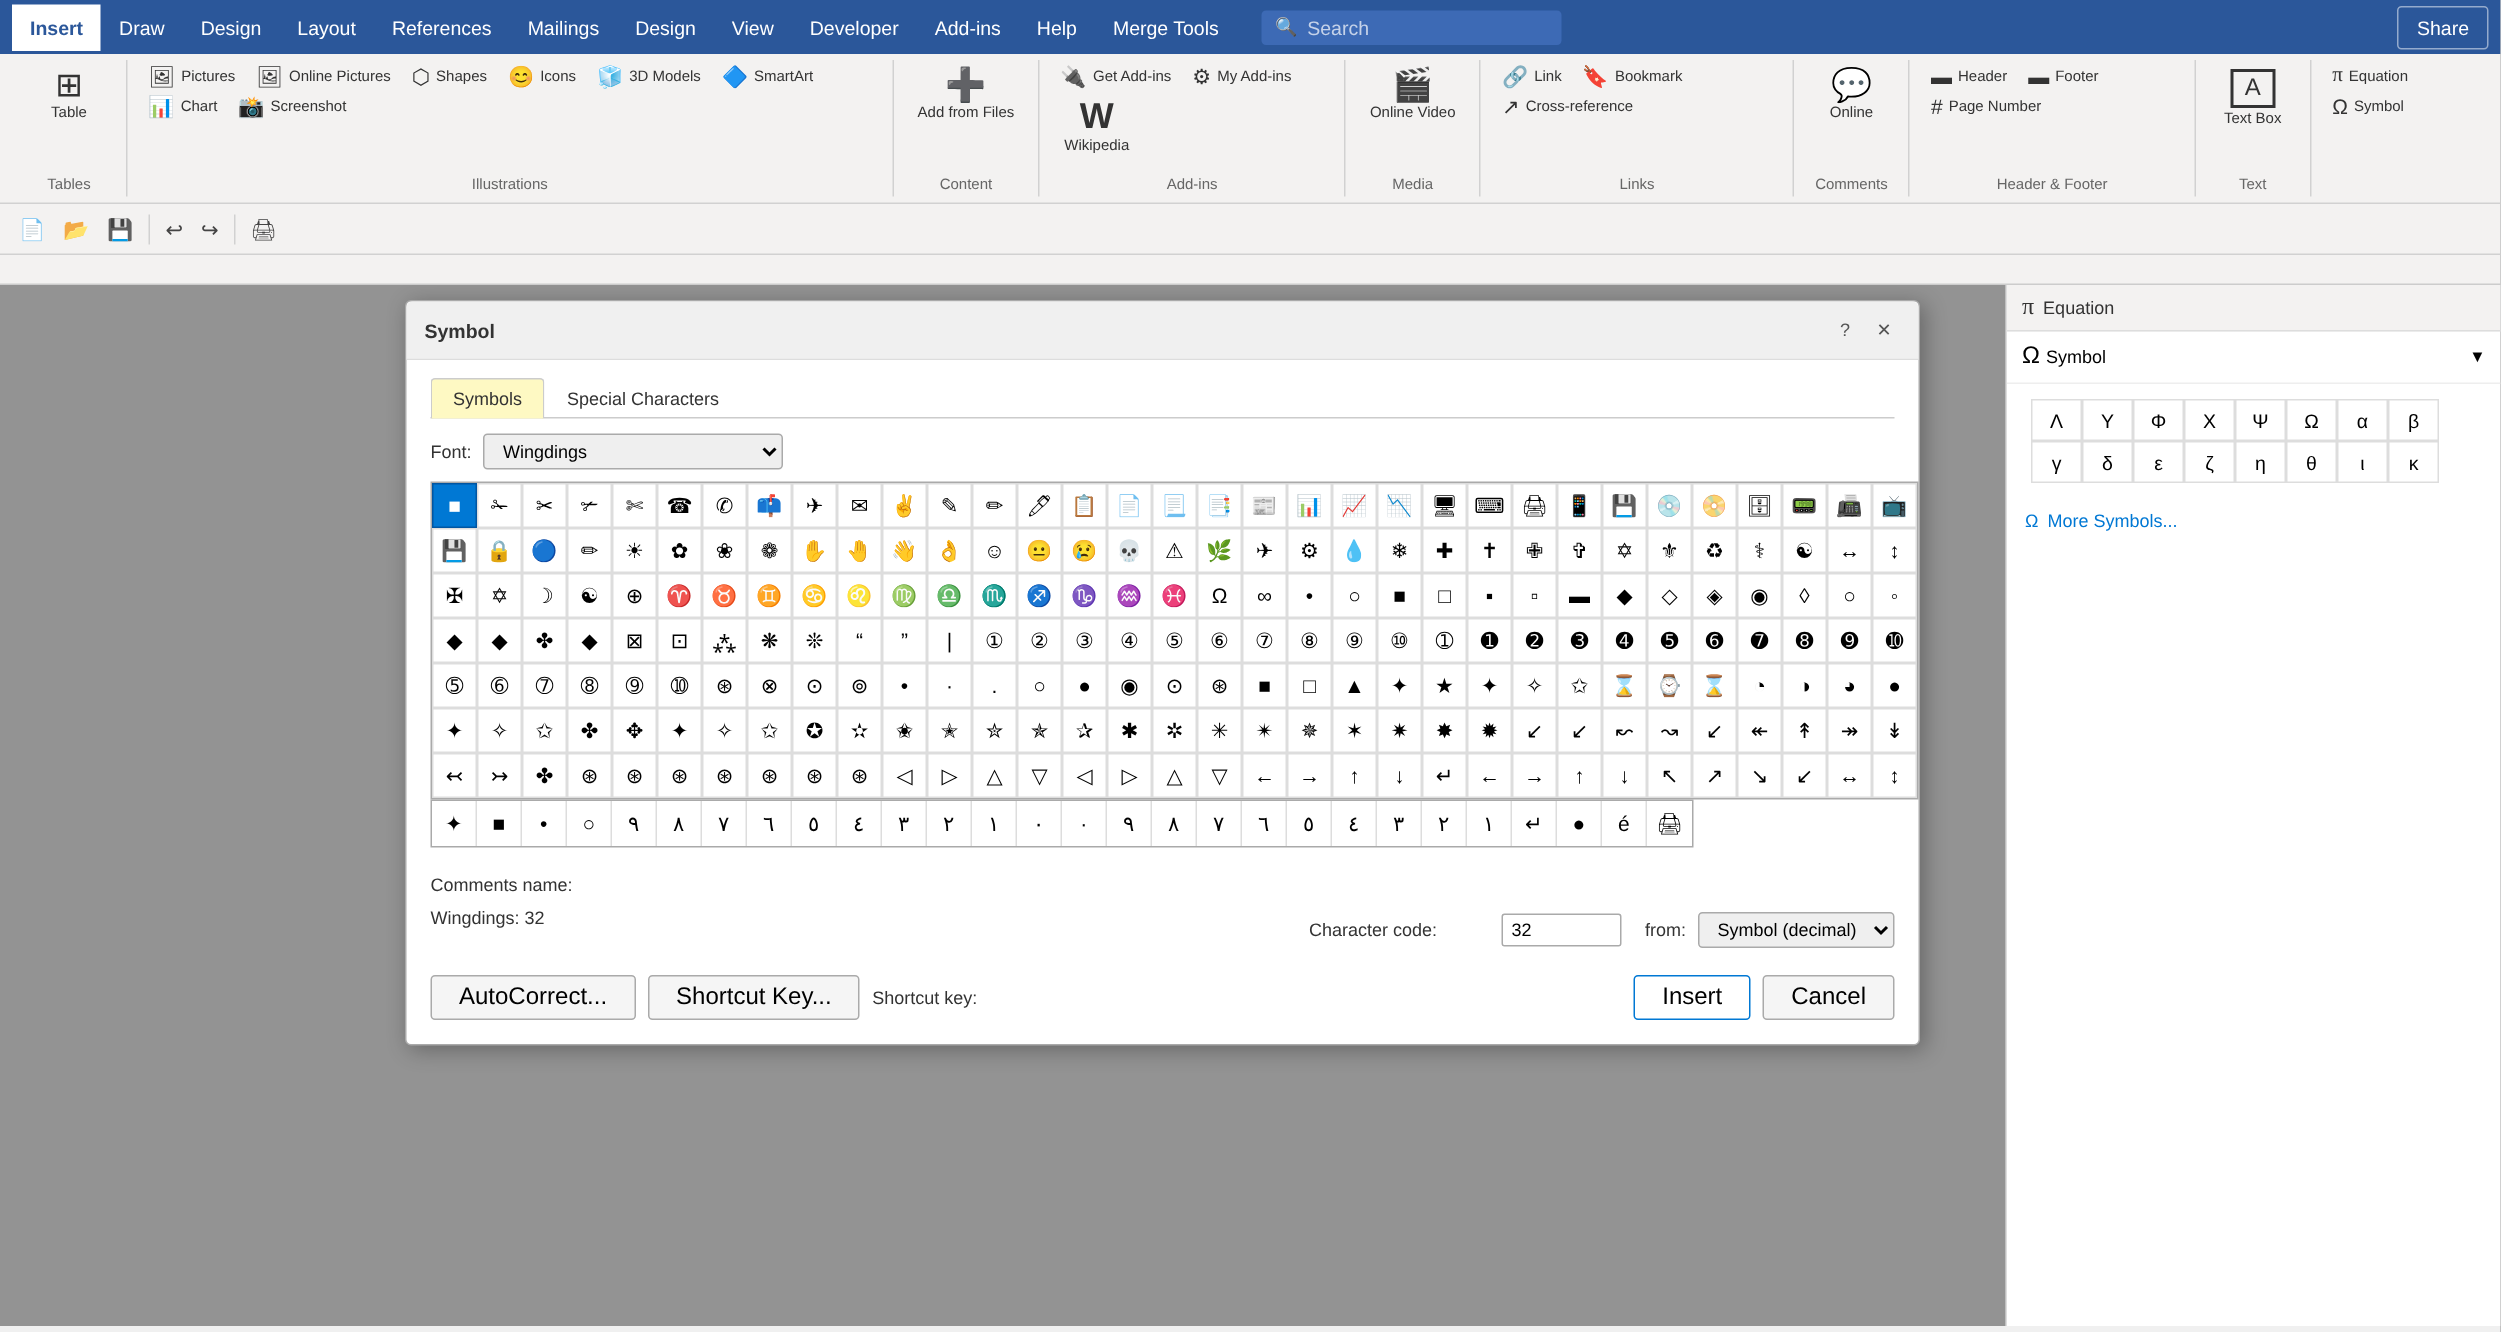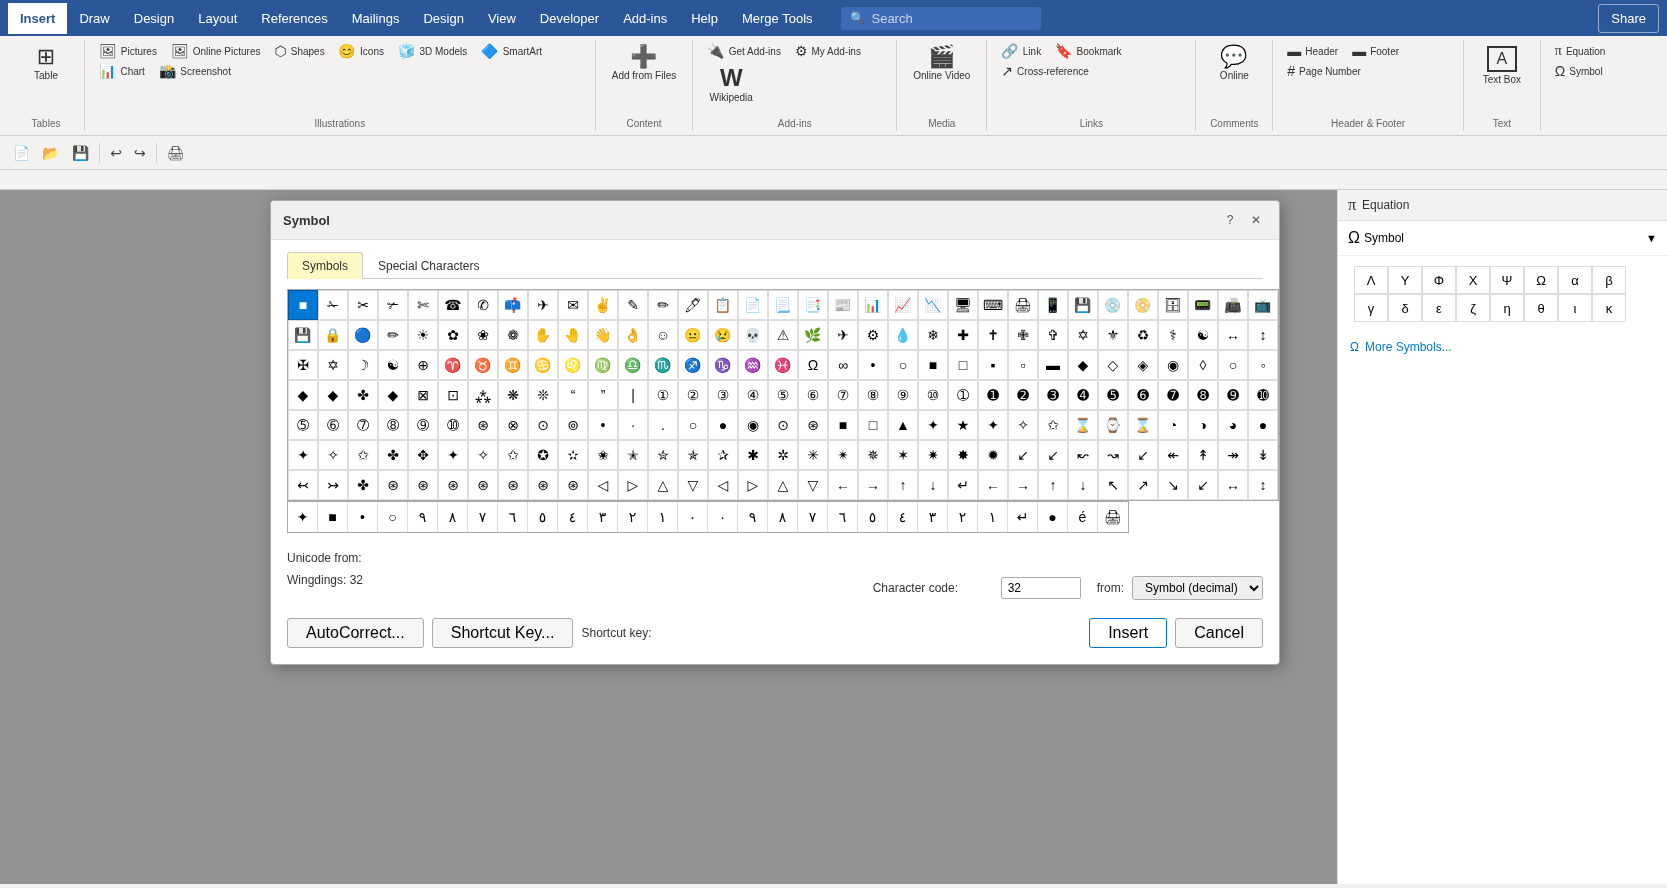--- a/index.html
+++ b/index.html
@@ -309,20 +309,26 @@
           </div>
         </div>
 
         <div class="dialog-body">
 
           <div class="tab-row">
             <div class="tab active">Symbols</div>
             <div class="tab">Special Characters</div>
           </div>
 
+          <div class="font-row">
+            <span class="font-label">Font:</span>
+            <select class="font-select">
+              <option>Wingdings</option>
+            </select>
+          </div>
 
           <div class="symbol-grid" id="symbol-grid">
           <div class="symbol-cell selected">■</div>
               <div class="symbol-cell">✁</div>
               <div class="symbol-cell">✂</div>
               <div class="symbol-cell">✃</div>
               <div class="symbol-cell">✄</div>
               <div class="symbol-cell">☎</div>
               <div class="symbol-cell">✆</div>
               <div class="symbol-cell">📫</div>
@@ -578,21 +584,21 @@
               <div class="recently-cell">١</div>
               <div class="recently-cell">↵</div>
               <div class="recently-cell">●</div>
               <div class="recently-cell">é</div>
               <div class="recently-cell">🖨</div>
             </div>
 
           <div style="display:flex; justify-content:space-between; align-items:flex-start; margin-top:10px;">
             <div>
               <div class="info-row">
-                <span class="info-label">Unicode from:</span>
+                <span class="info-label">Comments name:</span>
               </div>
               <div class="info-row">
                 <span>Wingdings: 32</span>
               </div>
             </div>
             <div class="info-row" style="align-items:center;margin-top:33px;">
               <span class="info-label">Character code:</span>
               <input class="char-code-input" type="text" value="32" style="">
               <span class="from-label">from:</span>
               <select class="from-select">

